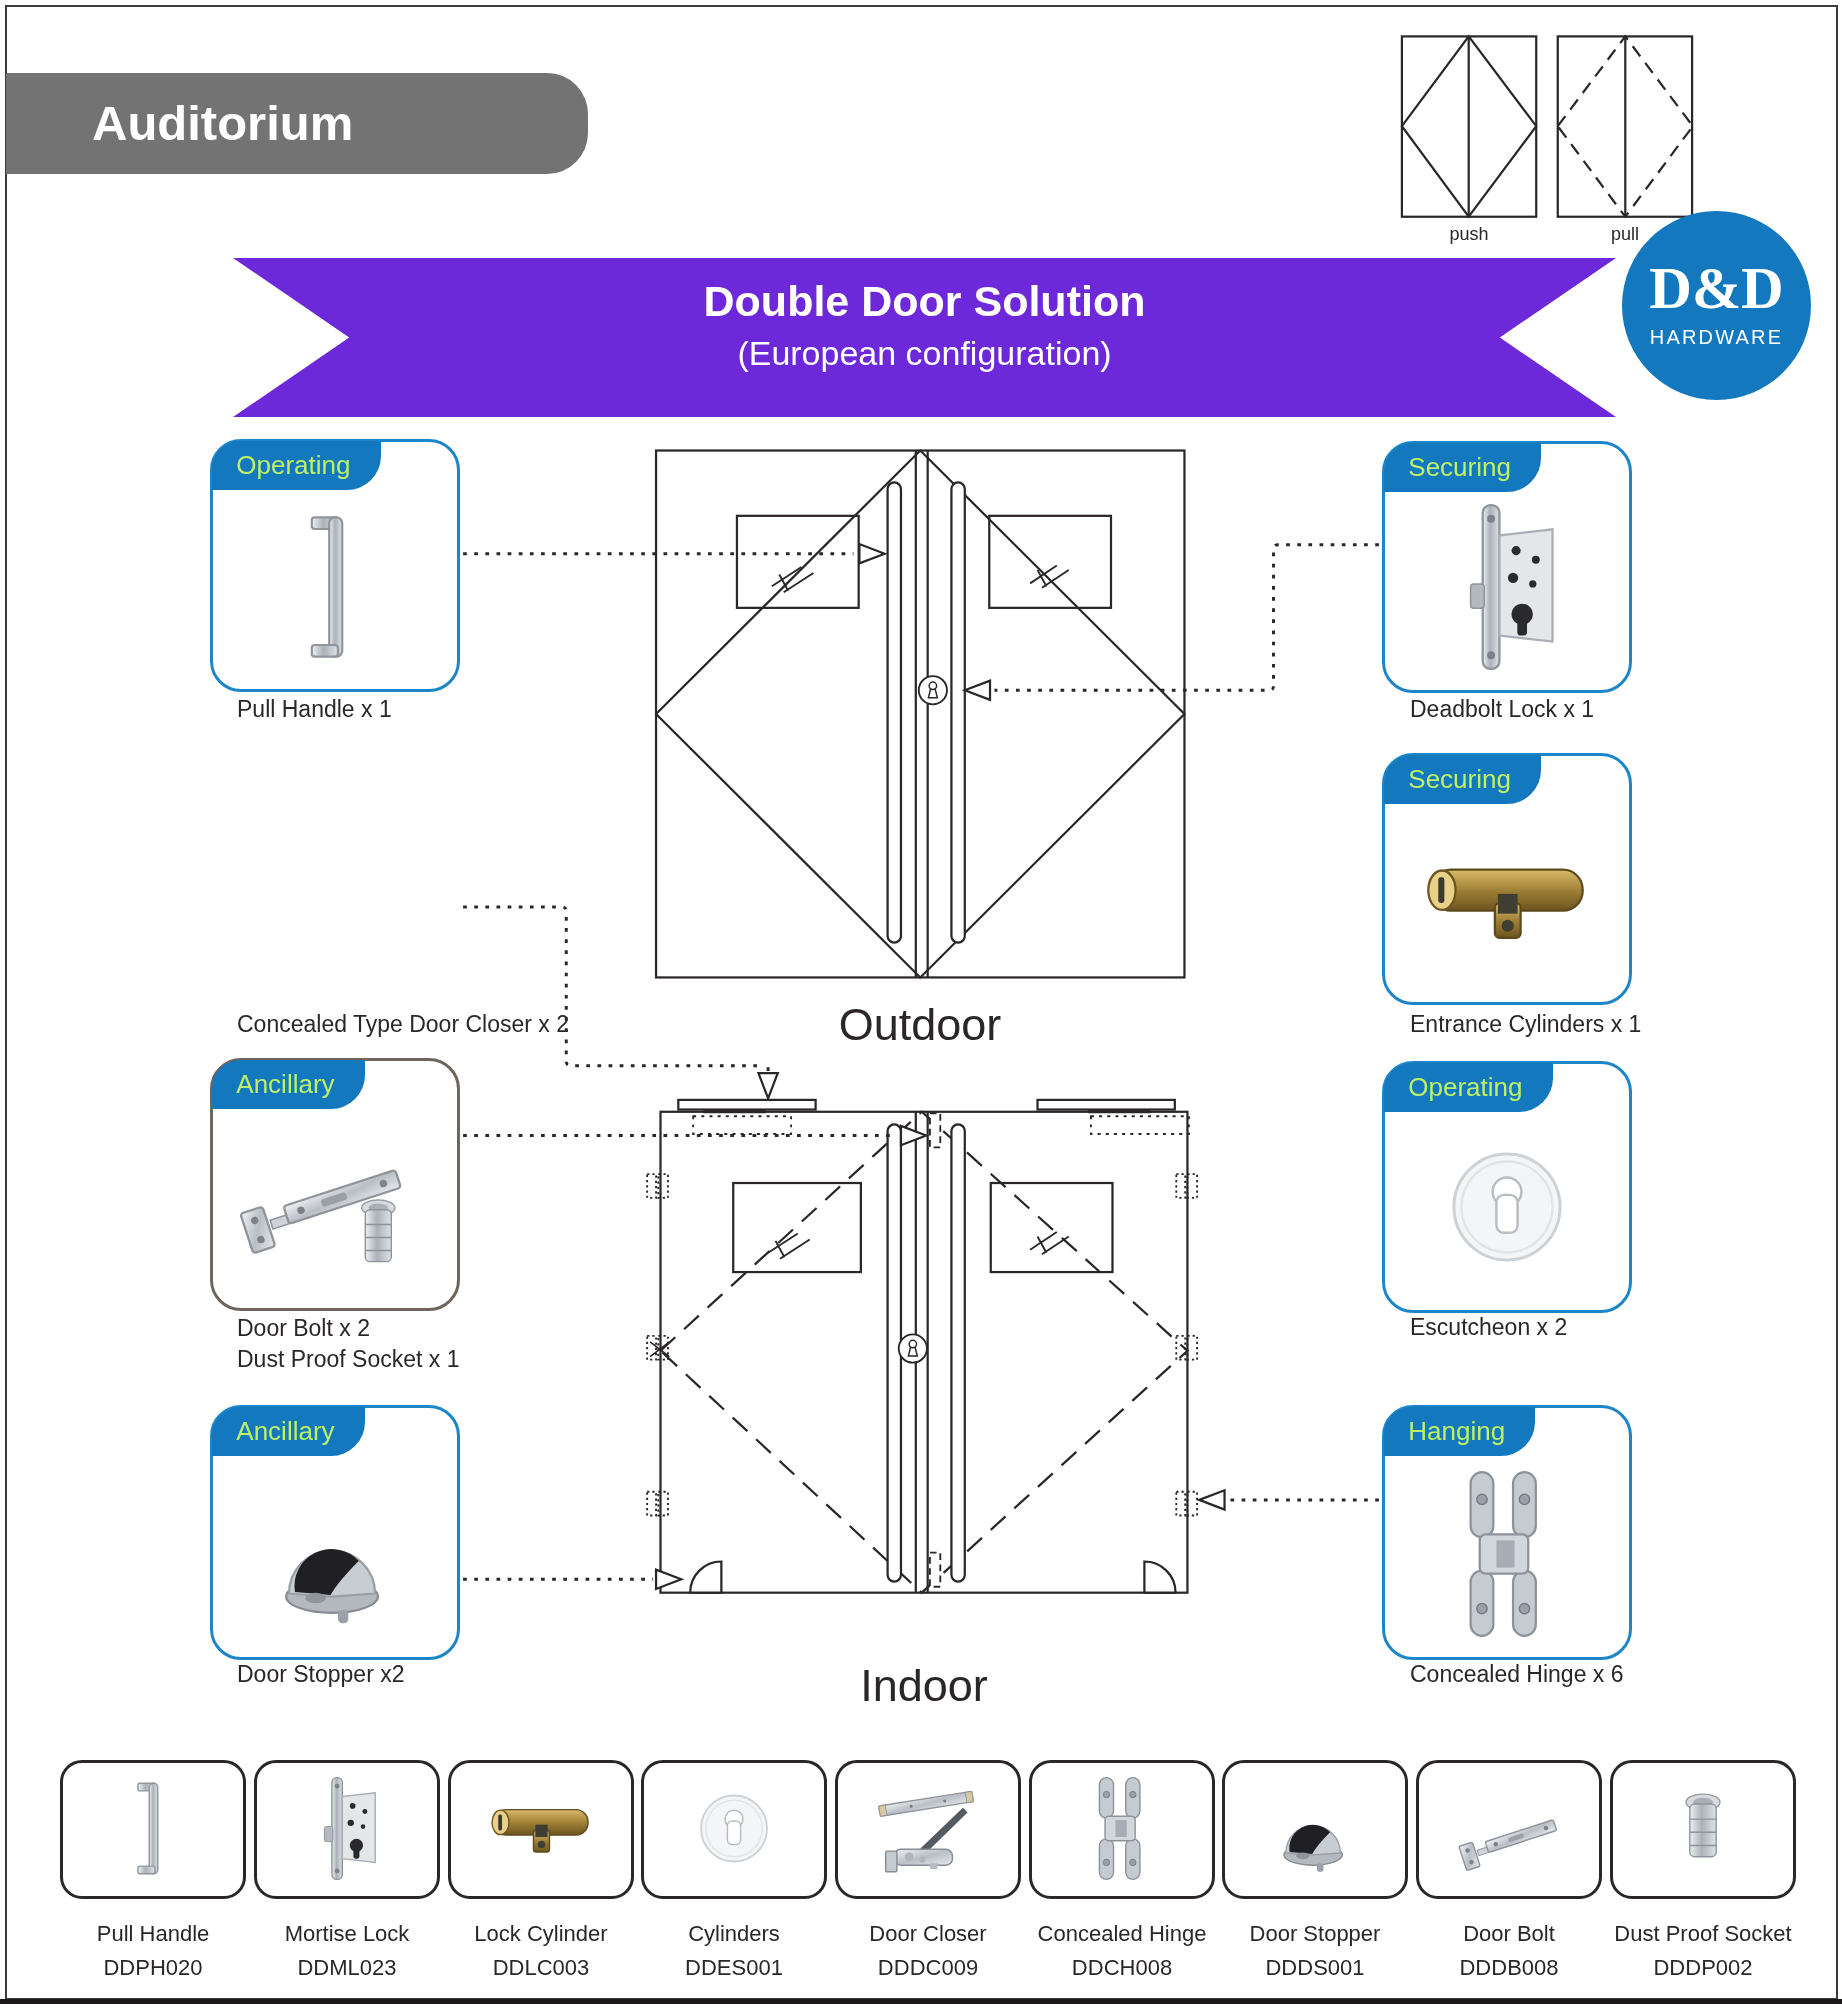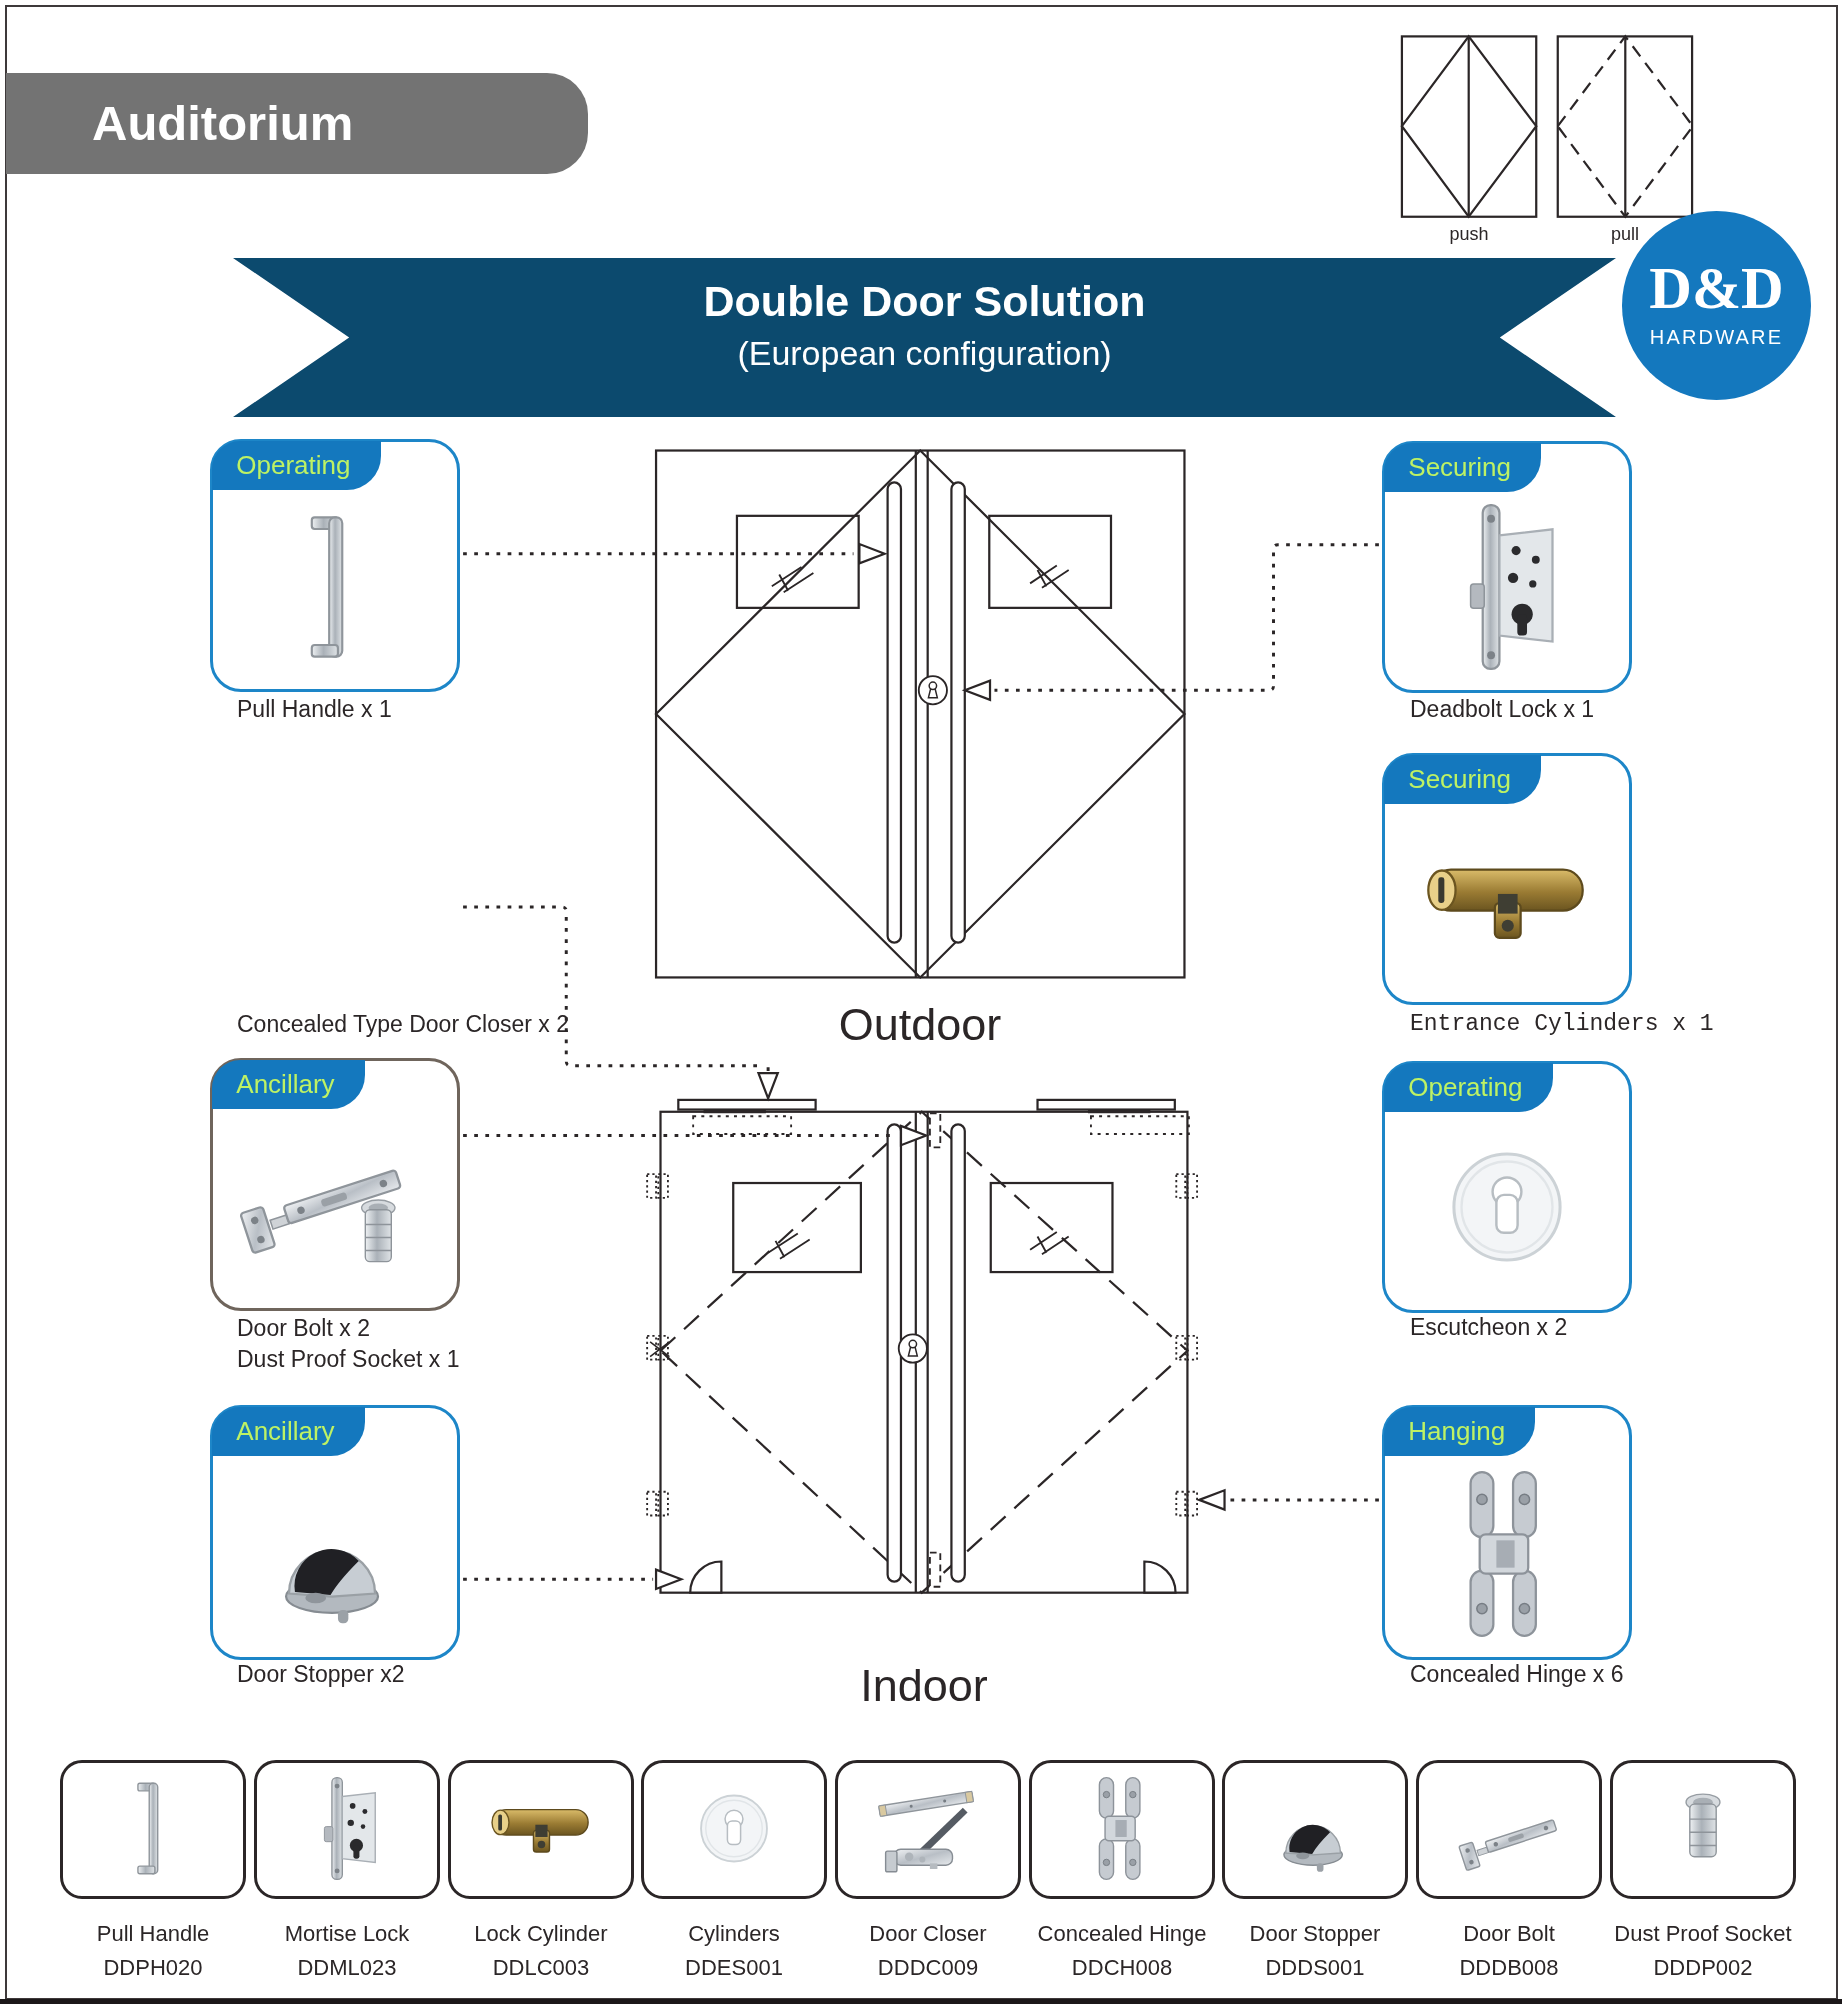--- a/index.html
+++ b/index.html
@@ -7,21 +7,21 @@
   .canvas{position:absolute;left:0;top:0;width:1842px;height:2015px;overflow:hidden;background:#fff;}
   .frame{position:absolute;left:4.5px;top:4.5px;width:1829px;height:1991px;border:2.2px solid #3e393a;pointer-events:none;}
   .bottom-rule{position:absolute;left:0;top:1999px;width:1842px;height:5.2px;background:#1c1819;}
   .overlay{position:absolute;left:0;top:0;z-index:1;}
   .defs{position:absolute;width:0;height:0;overflow:hidden;}
 
   .title-banner{position:absolute;left:6px;top:73px;width:582px;height:101px;background:#737373;
     border-radius:0 41px 41px 0;z-index:2;}
   .title-banner .t{position:absolute;left:86px;top:0;line-height:101px;font-size:49px;font-weight:bold;color:#fff;}
 
-  .ribbon{position:absolute;left:233px;top:258px;width:1383px;height:159px;background:#0c4a6e;z-index:2;
+  .ribbon{position:absolute;left:233px;top:258px;width:1383px;height:159px;background:#6d28d9;z-index:2;
     clip-path:polygon(0% 0%,100% 0%,91.6% 50%,100% 100%,0% 100%,8.4% 50%);text-align:center;color:#fff;}
   .ribbon .rt{margin-top:19.3px;font-size:43px;font-weight:bold;}
   .ribbon .rs{margin-top:7.4px;font-size:34px;}
 
   .logo{position:absolute;left:1622px;top:211px;width:189px;height:189px;border-radius:50%;background:#1478BE;z-index:2;
     text-align:center;color:#fff;}
   .logo .l1{margin-top:43px;font-size:59px;font-weight:bold;font-family:"Liberation Serif",serif;}
   .logo .l2{margin-top:3px;font-size:20px;letter-spacing:2.2px;}
 
   .swing-label{position:absolute;width:134px;text-align:center;font-size:18px;z-index:2;}
@@ -315,21 +315,21 @@
       </svg>
   </div>
   <div class="caption" style="left:1410px;top:696px;">Deadbolt Lock x 1</div>
 
   <div class="scard" style="left:1382px;top:753px;height:246px;">
     <div class="tag">Securing</div>
     <svg class="pimg" style="top:53px;" width="189" height="182" viewBox="0 0 255 245">
         <use href="#s-lock-cylinder"></use>
       </svg>
   </div>
-  <div class="caption" style="left:1410px;top:1011px;font-family:Liberation Mono, monospace;">Entrance Cylinders x 1</div>
+  <div class="caption" style="left:1410px;top:1011px;">Entrance Cylinders x 1</div>
 
   <div class="scard" style="left:1382px;top:1061px;height:246px;">
     <div class="tag">Operating</div>
     <svg class="pimg" style="top:52px;" width="182" height="182" viewBox="0 0 245 245">
         <use href="#s-escutcheon"></use>
       </svg>
   </div>
   <div class="caption" style="left:1410px;top:1314px;">Escutcheon x 2</div>
 
   <div class="scard" style="left:1382px;top:1405px;height:249px;">

